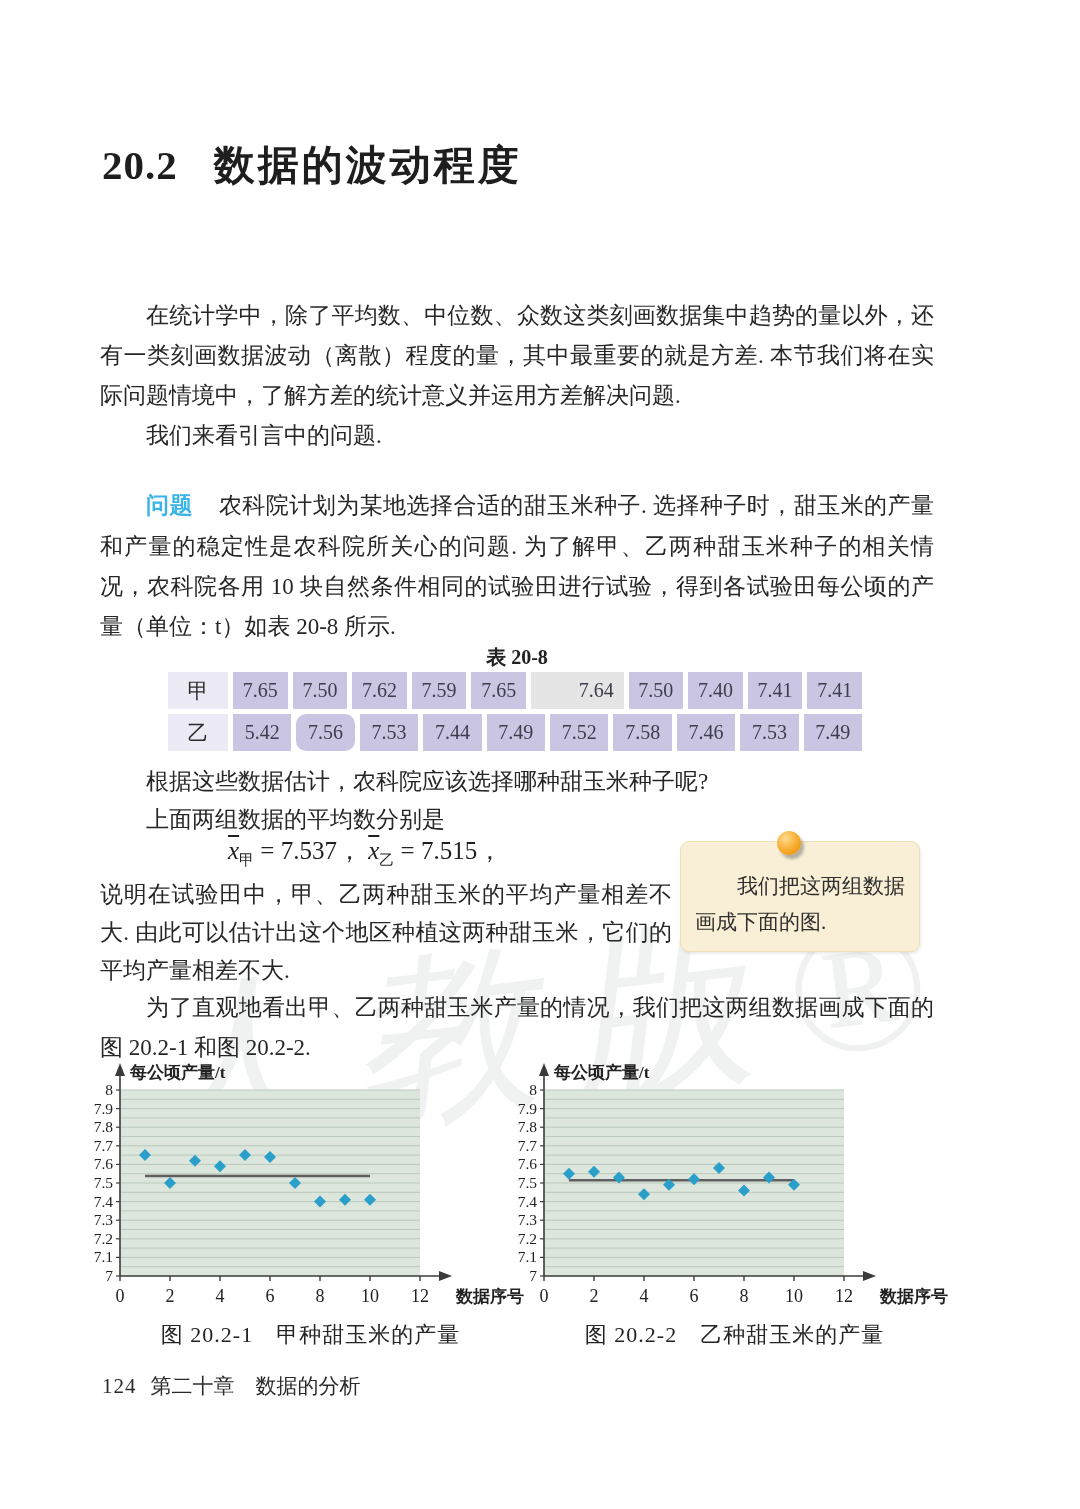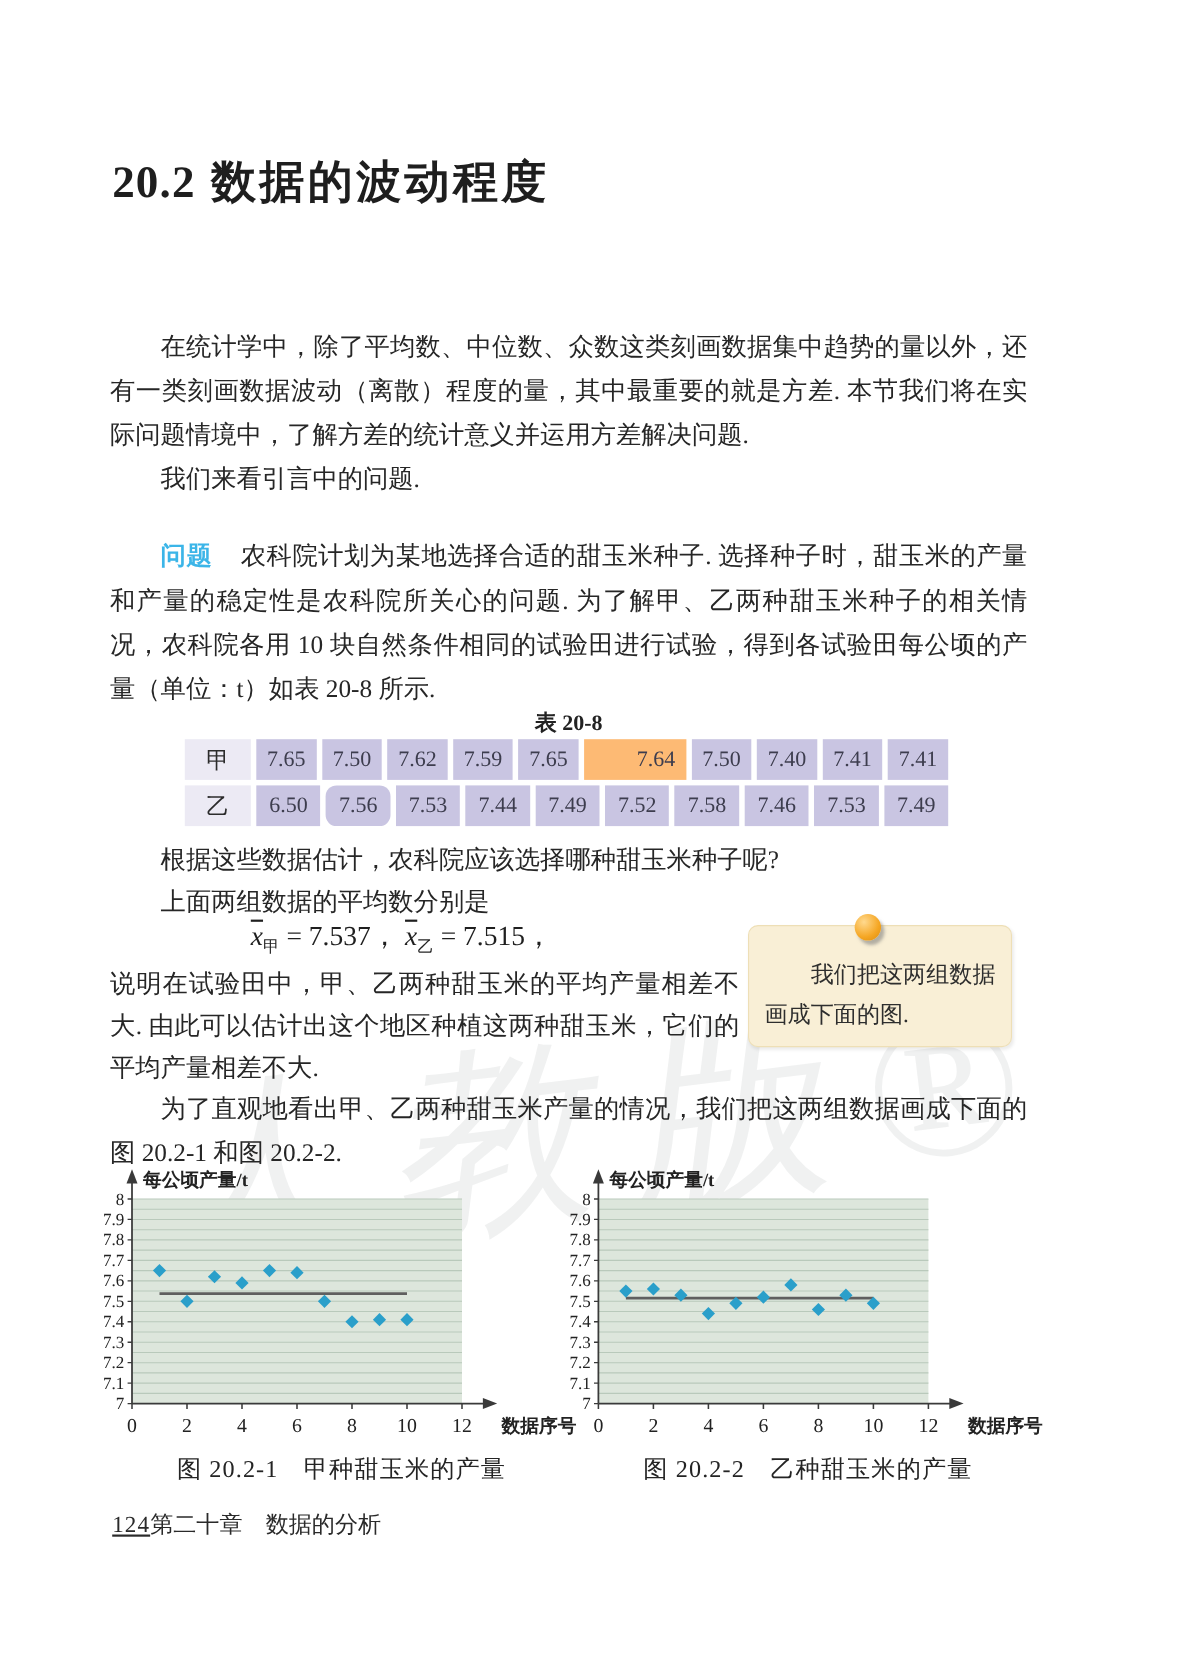--- a/index.html
+++ b/index.html
@@ -7,21 +7,21 @@
        font-family:"Liberation Serif","DejaVu Serif",serif;color:#262626;}
   .page{position:absolute;inset:0;background:#ffffff;}
 
   .center-watermark{position:absolute;left:130px;top:900px;width:860px;
        font-size:185px;font-style:italic;letter-spacing:34px;
        color:rgba(110,120,115,0.10);transform:rotate(-7deg);
        pointer-events:none;white-space:nowrap;}
 
   h1.heading{position:absolute;left:102px;top:138px;margin:0;
        font-size:41px;font-weight:bold;letter-spacing:3px;color:#1e1e1e;}
-  h1.heading .num{margin-right:14px;letter-spacing:1px;}
+  h1.heading .num{margin-right:36px;letter-spacing:1px;}
 
   p.body{position:absolute;margin:0;font-size:23px;line-height:40px;
        text-align:justify;color:#262626;}
   .indent{text-indent:2em;}
 
   .plabel{color:#3bb5e8;font-weight:bold;margin-right:26px;font-family:Liberation Mono, monospace;}
 
   .tcaption{position:absolute;left:100px;top:644px;width:834px;
        text-align:center;font-size:20px;font-weight:bold;color:#222;}
 
@@ -42,21 +42,21 @@
        background:radial-gradient(circle at 35% 30%, #ffd98e, #f5a623 60%, #d98b0e);
        box-shadow:3px 4px 3px rgba(120,120,120,0.55);}
   .notetext{margin:26px 14px 0 14px;font-size:21px;line-height:36px;
        text-indent:2em;color:#2e2e2e;text-align:justify;}
 
   .chart{position:absolute;top:1058px;width:445px;}
   .ccaption{margin-top:8px;width:445px;text-align:center;font-size:22px;
        font-weight:500;color:#242424;letter-spacing:1px;}
 
   .footer{position:absolute;left:102px;top:1372px;font-size:21px;color:#2a2a2a;}
-  .footer .pnum{letter-spacing:1px;text-decoration:underline;}
+  .footer .pnum{margin-right:14px;letter-spacing:1px;}
 
   .br-watermark{position:absolute;right:26px;top:1450px;font-size:31px;font-weight:bold;
        font-family:"Liberation Sans","DejaVu Sans",sans-serif;
        color:#9b9b9b;text-shadow:2px 2px 0 #ffffff, -1px -1px 0 #ffffff;}
 </style>
 </head>
 <body>
 
 <div class="page">
 
@@ -75,29 +75,29 @@
   <div class="tcaption">表 20-8</div>
 
   <div class="ytable" id="data-table">
       <div class="trow">
         <div class="tcell tlabel" style="background: rgb(236, 234, 244);">甲</div>
         <div class="tcell" style="background: rgb(201, 197, 226);">7.65</div>
         <div class="tcell" style="background: rgb(201, 197, 226);">7.50</div>
         <div class="tcell" style="background: rgb(201, 197, 226);">7.62</div>
         <div class="tcell" style="background: rgb(201, 197, 226);">7.59</div>
         <div class="tcell" style="background: rgb(201, 197, 226);">7.65</div>
-        <div class="tcell" style="background: #fdba74; padding-left: 38px;">7.64</div>
+        <div class="tcell" style="background: #e5e5e5; padding-left: 38px;">7.64</div>
         <div class="tcell" style="background: rgb(201, 197, 226);">7.50</div>
         <div class="tcell" style="background: rgb(201, 197, 226);">7.40</div>
         <div class="tcell" style="background: rgb(201, 197, 226);">7.41</div>
         <div class="tcell" style="background: rgb(201, 197, 226);">7.41</div>
       </div>
       <div class="trow">
         <div class="tcell tlabel" style="background: rgb(236, 234, 244);">乙</div>
-        <div class="tcell" style="background: rgb(201, 197, 226);">6.50</div>
+        <div class="tcell" style="background: rgb(201, 197, 226);">5.42</div>
         <div class="tcell" style="background: rgb(201, 197, 226); border-radius: 10px;">7.56</div>
         <div class="tcell" style="background: rgb(201, 197, 226);">7.53</div>
         <div class="tcell" style="background: rgb(201, 197, 226);">7.44</div>
         <div class="tcell" style="background: rgb(201, 197, 226);">7.49</div>
         <div class="tcell" style="background: rgb(201, 197, 226);">7.52</div>
         <div class="tcell" style="background: rgb(201, 197, 226);">7.58</div>
         <div class="tcell" style="background: rgb(201, 197, 226);">7.46</div>
         <div class="tcell" style="background: rgb(201, 197, 226);">7.53</div>
         <div class="tcell" style="background: rgb(201, 197, 226);">7.49</div>
       </div>

